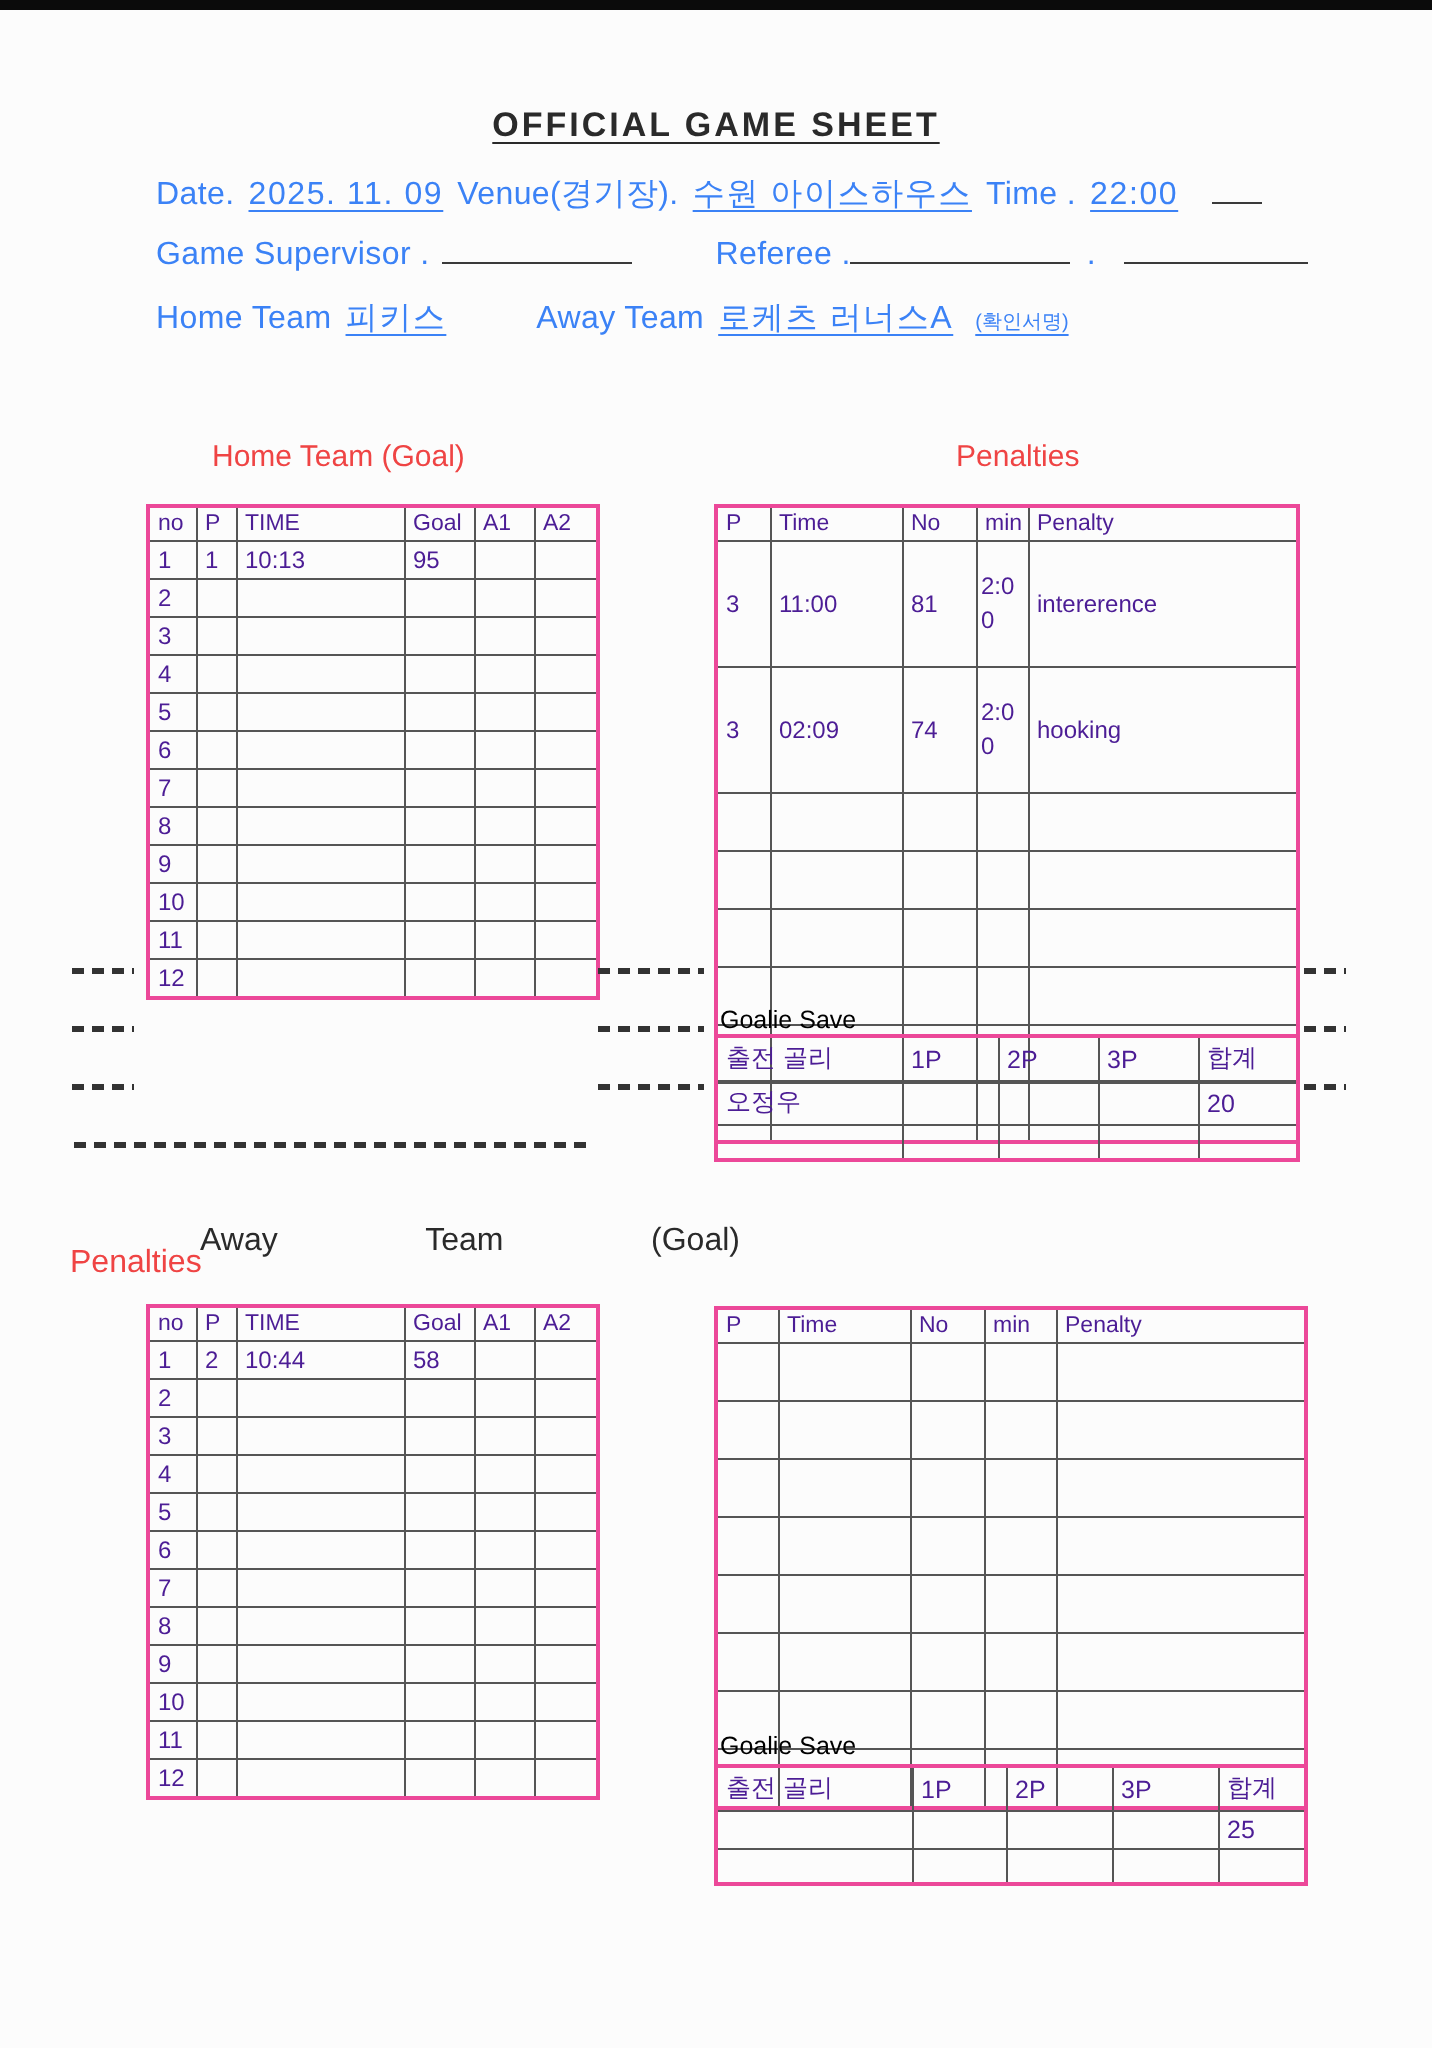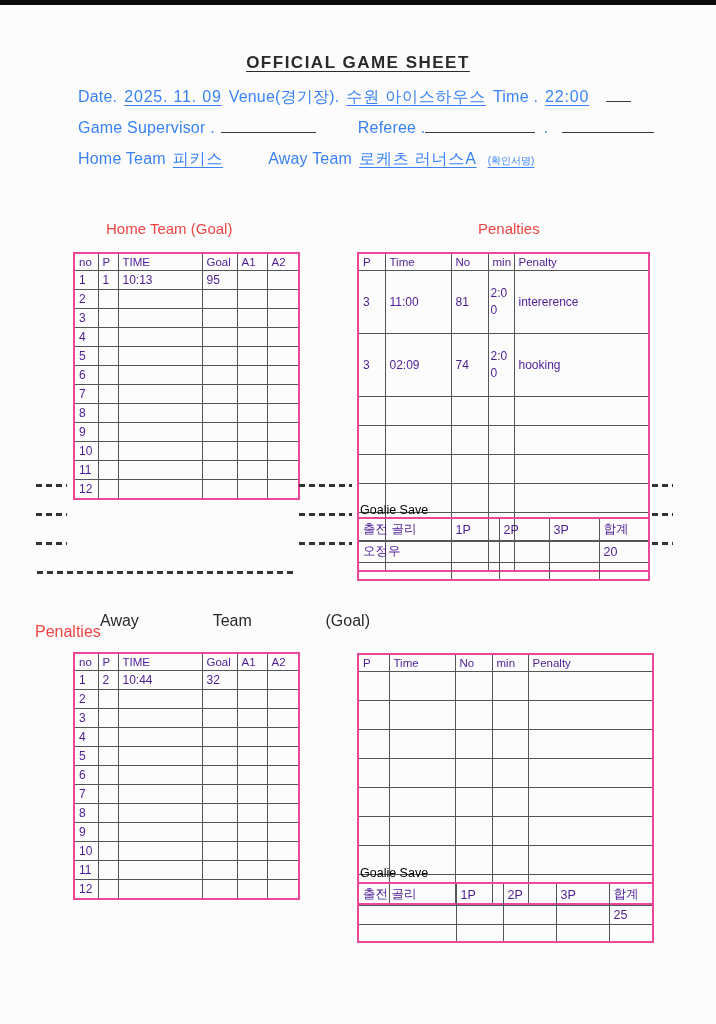--- a/index.html
+++ b/index.html
@@ -409,21 +409,21 @@
           <th>Goal</th>
           <th>A1</th>
           <th>A2</th>
         </tr>
       </thead>
       <tbody>
         <tr>
           <td>1</td>
           <td>2</td>
           <td>10:44</td>
-          <td>32</td>
+          <td>58</td>
           <td></td>
           <td></td>
         </tr>
         <tr>
           <td>2</td>
           <td></td>
           <td></td>
           <td></td>
           <td></td>
           <td></td>

